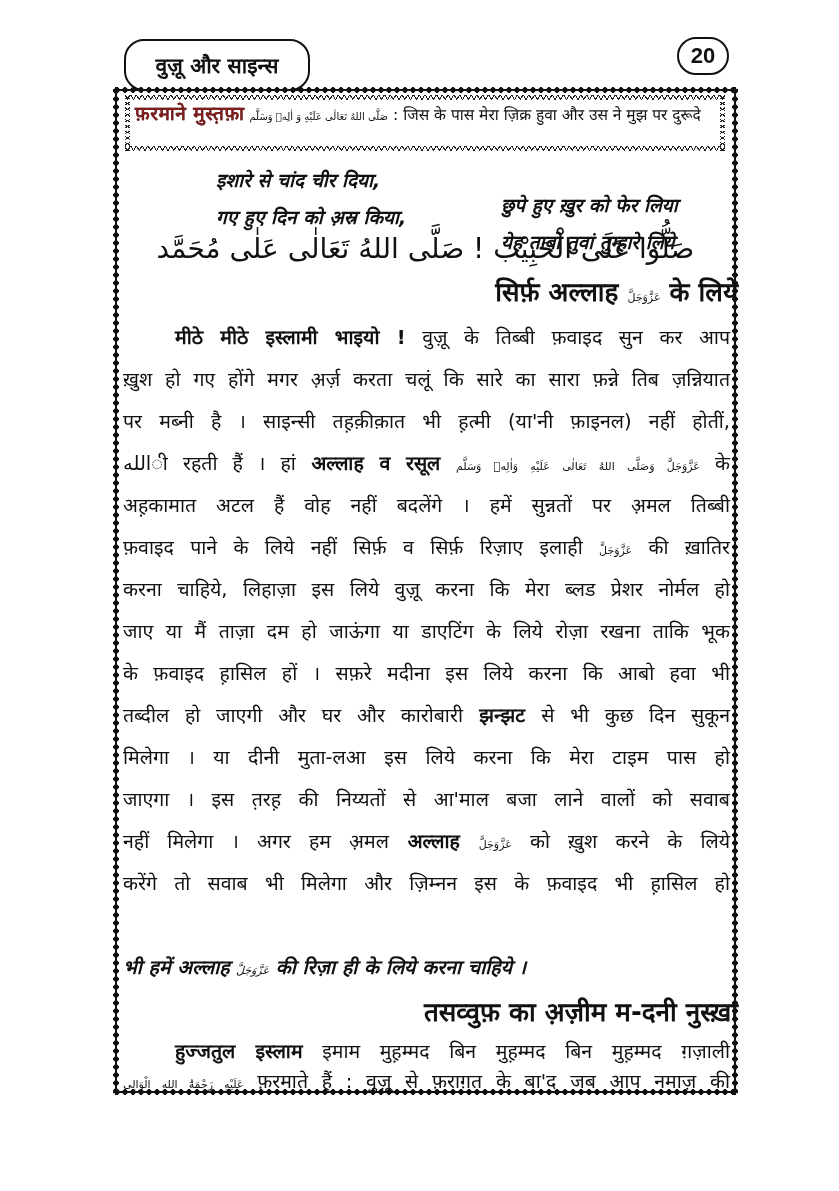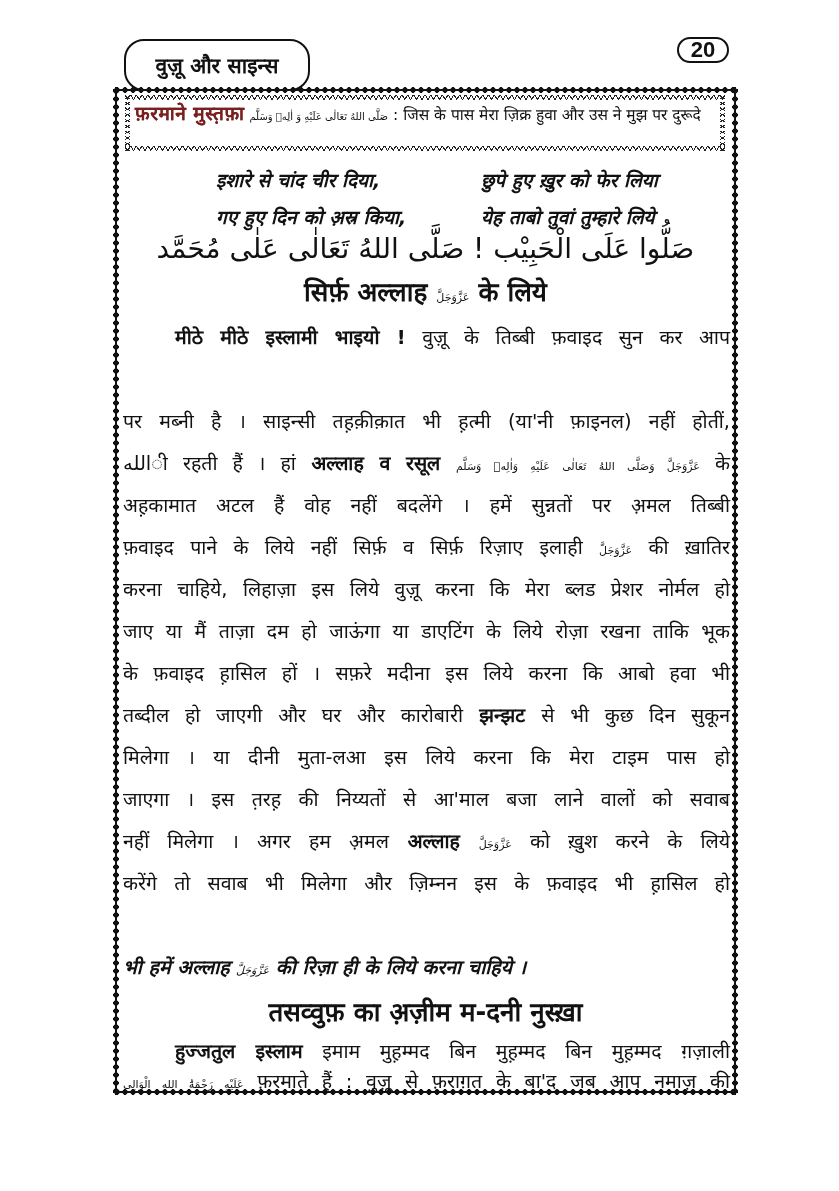--- a/index.html
+++ b/index.html
@@ -2,21 +2,21 @@
 <html><head>
 <meta charset="utf-8">
 <style>
   html, body { margin: 0; padding: 0; background: #ffffff; }
   body { width: 839px; height: 1191px; position: relative; overflow: hidden;
          font-family: "DejaVu Sans", "Liberation Sans", sans-serif; color: #111; }
 
   .header-pill { position: absolute; left: 124px; top: 39px; width: 186px; height: 52px;
     border: 2.5px solid #111; border-radius: 20px; display: flex; align-items: center;
     justify-content: center; font-size: 21px; font-weight: bold; box-sizing: border-box; }
-  .page-num { position: absolute; left: 677px; top: 37px; width: 52px; height: 26px;
+  .page-num { position: absolute; left: 677px; top: 37px; width: 52px; height: 38px;
     border: 2.5px solid #111; border-radius: 22px; display: flex; align-items: center;
     justify-content: center; font-size: 22px; font-weight: bold; box-sizing: border-box;
     font-family: "Liberation Sans", sans-serif; }
 
   .frame { position: absolute; left: 113px; top: 87px; width: 625px; height: 1008px;
     box-sizing: border-box; }
   .dots-h { position: absolute; left: 0; right: 0; height: 6px;
     background: radial-gradient(circle, #111 2.6px, transparent 3px) 0 0 / 8px 6px repeat-x; }
   .dots-h::after { content:""; position:absolute; left:0; right:0; top:2px; height:2px; background:#111; }
   .dots-v { position: absolute; top: 0; bottom: 0; width: 6px;
@@ -31,25 +31,25 @@
   .zig-v { position: absolute; top: 0; bottom: 0; width: 5px;
     background: repeating-linear-gradient(30deg, transparent 0 2px, #222 2px 3px, transparent 3px 5px),
                 repeating-linear-gradient(-30deg, transparent 0 2px, #222 2px 3px, transparent 3px 5px); }
   .hadith-line { position: absolute; left: 10px; right: 8px; font-size: 15.5px; white-space: nowrap; }
   .hadith-title { font-weight: bold; font-size: 19px; letter-spacing: 0.5px;
     color: #7f1d1d; text-shadow: 0 0 0.5px #666; }
   .arabic-sm { font-size: 10px; font-family: "DejaVu Sans", sans-serif; }
 
   .poem { position: absolute; left: 0; right: 0; font-size: 19px; font-weight: bold; font-style: italic; }
   .poem .l { position: absolute; left: 103px; }
-  .poem .r { position: absolute; left: 368px; }
+  .poem .r { position: absolute; left: 388px; margin-top: 25px; }
   .salutation { position: absolute; left: 0; right: 0; top: 145px; text-align: center;
     font-size: 28px; font-family: "DejaVu Sans", sans-serif; }
 
-  .heading { position: absolute; left: 0; right: 0; text-align: center; font-size: 26px; font-weight: bold; }
+  .heading { position: absolute; left: 0; right: 0; text-align: right; font-size: 26px; font-weight: bold; }
   .honor { font-size: 11px; font-weight: normal; }
 
   .body-line { position: absolute; left: 10px; right: 8px; font-size: 19.5px;
     white-space: nowrap; text-align: justify; text-align-last: justify; }
   .body-line.indent { left: 62px; }
   .body-line.last { text-align-last: left; font-style: italic; }
   b { font-weight: bold; }
 </style>
 </head>
 <body>
@@ -91,20 +91,21 @@
 
   <div class="heading" style="top:186px">
     <span>सिर्फ़ अल्लाह</span>
     <span class="honor">عَزَّوَجَلَّ</span>
     <span>के लिये</span>
   </div>
 
   <div class="body-line indent" style="top:236px">
     <b>मीठे मीठे इस्लामी भाइयो !</b><span> वुज़ू के तिब्बी फ़वाइद सुन कर आप</span>
   </div>
+  <div class="body-line" style="top:278px"><span>ख़ुश हो गए होंगे मगर अ़र्ज़ करता चलूं कि सारे का सारा फ़न्ने तिब ज़न्नियात</span></div>
   <div class="body-line" style="top:320px"><span>पर मब्नी है । साइन्सी तह़क़ीक़ात भी ह़त्मी (या'नी फ़ाइनल) नहीं होतीं,</span></div>
   <div class="body-line" style="top:362px">
     <span>اللهी रहती हैं । हां</span><b> अल्लाह व रसूल </b><span class="honor">عَزَّوَجَلَّ وَصَلَّى اللهُ تَعَالٰى عَلَيْهِ وَاٰلِهٖ وَسَلَّم</span><span> के</span>
   </div>
   <div class="body-line" style="top:404px"><span>अह़कामात अटल हैं वोह नहीं बदलेंगे । हमें सुन्नतों पर अ़मल तिब्बी</span></div>
   <div class="body-line" style="top:446px">
     <span>फ़वाइद पाने के लिये नहीं सिर्फ़ व सिर्फ़ रिज़ाए इलाही</span> <span class="honor">عَزَّوَجَلَّ</span><span> की ख़ातिर</span>
   </div>
   <div class="body-line" style="top:488px"><span>करना चाहिये, लिहाज़ा इस लिये वुज़ू करना कि मेरा ब्लड प्रेशर नोर्मल हो</span></div>
   <div class="body-line" style="top:530px"><span>जाए या मैं ताज़ा दम हो जाऊंगा या डाएटिंग के लिये रोज़ा रखना ताकि भूक</span></div>

